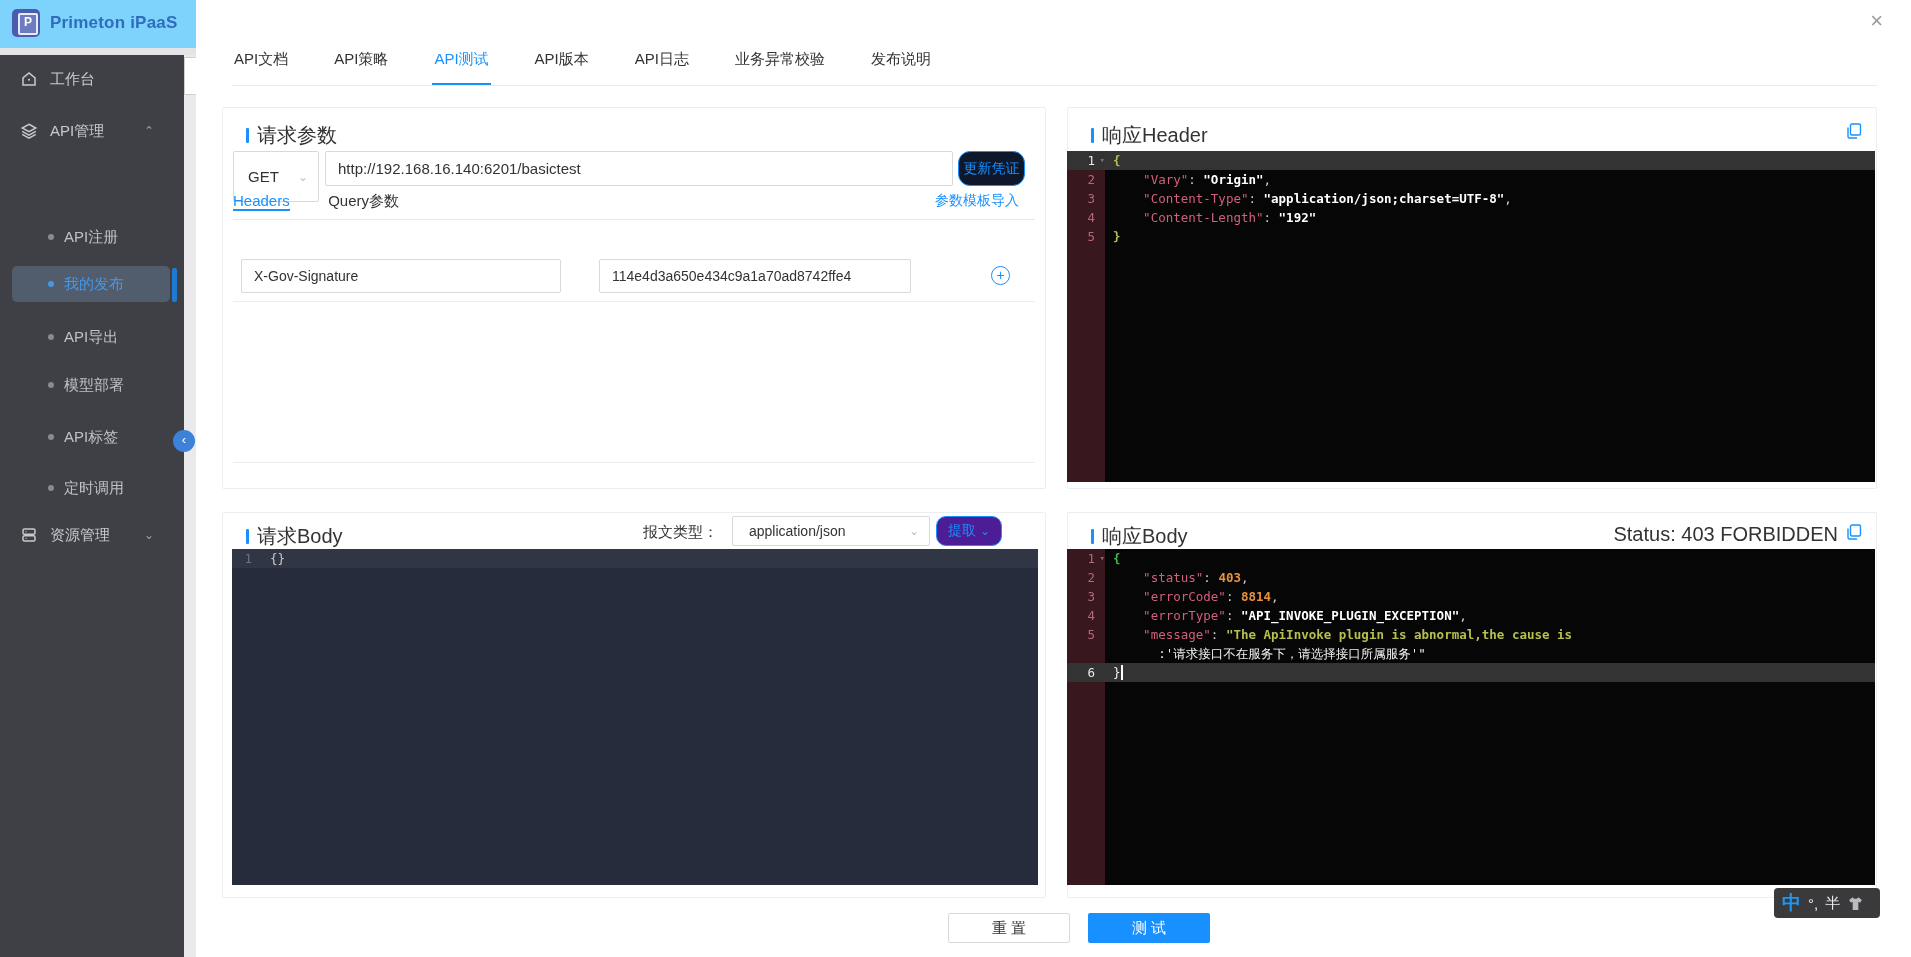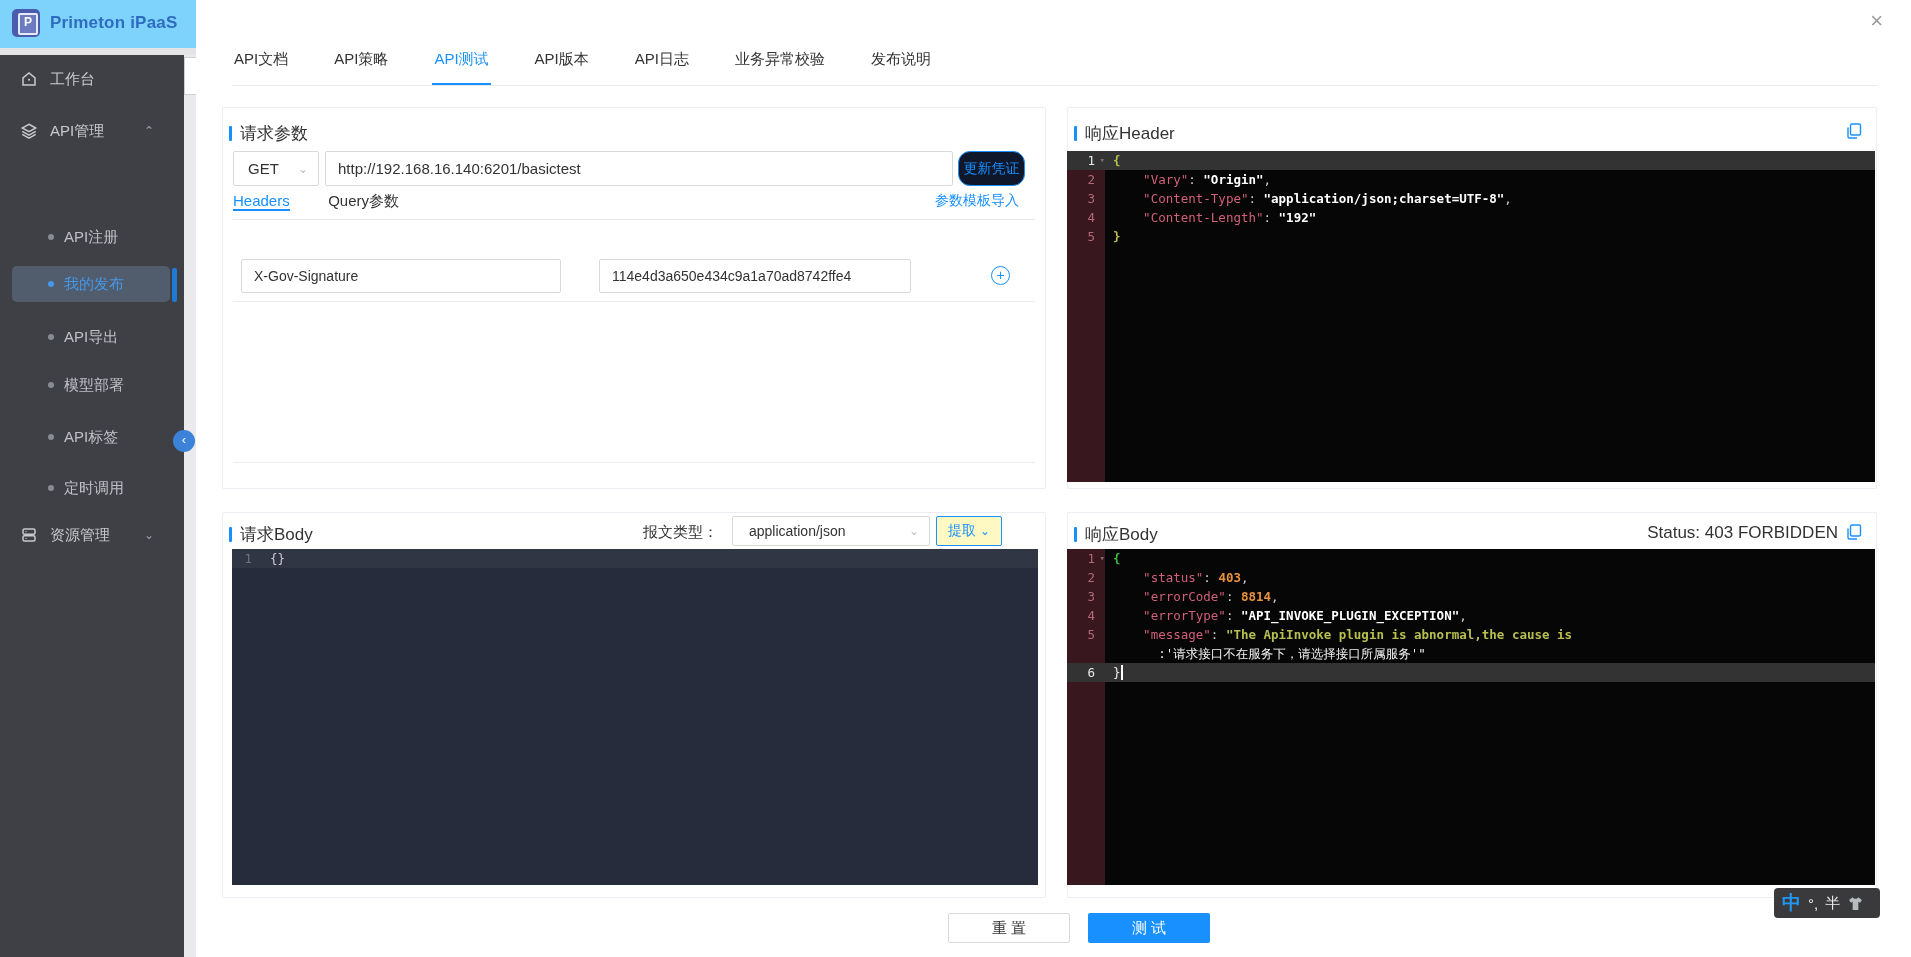--- a/index.html
+++ b/index.html
@@ -43,25 +43,25 @@
       border-bottom:1px solid #e8eaed; }
   .tab { font-size:15px; color:#333; padding:14px 2px; cursor:pointer; white-space:nowrap; }
   .tab.active { color:#1890ff; border-bottom:2px solid #1890ff; }
 
   .panel { position:absolute; border:1px solid #ebeef2; border-radius:2px; background:#fff; }
   .p-tl { left:26px; top:107px; width:824px; height:382px; }
   .p-tr { left:871px; top:107px; width:810px; height:382px; }
   .p-bl { left:26px; top:512px; width:824px; height:386px; }
   .p-br { left:871px; top:512px; width:810px; height:386px; }
 
-  .sec-title { position:absolute; display:flex; align-items:center; gap:8px; font-size:17px; color:#333; }
+  .sec-title { position:absolute; display:flex; align-items:center; gap:8px; font-size:20px; color:#333;margin-left:17px; }
   .blue-bar { width:3px; height:15px; background:#1890ff; border-radius:1px; }
 
   
-  .method-select { position:absolute; left:10px; top:43px; width:86px; height:35px; border:1px solid #d9d9d9;
+  .method-select { position:absolute; left:10px; top:43px; width:86px; height:51px; border:1px solid #d9d9d9;
       border-radius:2px; display:flex; align-items:center; justify-content:space-between; padding:0 10px 0 14px;
       font-size:15px; color:#333; cursor:pointer; background:#fff; }
   .chev { color:#bfbfbf; font-size:12px; }
   .url-input { position:absolute; left:102px; top:43px; width:628px; height:35px; border:1px solid #d9d9d9;
       border-radius:2px; padding:0 12px; font-size:15px; color:#333;
       font-family:"Liberation Sans","DejaVu Sans",sans-serif; }
   .refresh-btn { position:absolute; left:735px; top:43px; width:67px; height:35px; border:1px solid #1890ff;
       border-radius:12px; background:#0f172a; color:#1890ff; font-size:14px; cursor:pointer; }
 
   .subtabs { position:absolute; left:10px; top:84px; width:802px; height:28px; border-bottom:1px solid #e8e8e8; }
@@ -85,21 +85,21 @@
 
   
   .copy-icon { position:absolute; cursor:pointer; }
 
   
   .type-label { position:absolute; left:420px; top:10px; font-size:15px; color:#333; }
   .type-select { position:absolute; left:509px; top:3px; width:198px; height:30px; border:1px solid #d9d9d9;
       border-radius:2px; background:#fff; display:flex; align-items:center; justify-content:space-between;
       padding:0 10px 0 16px; font-size:14px; color:#333; cursor:pointer; }
   .extract-btn { position:absolute; left:713px; top:3px; width:66px; height:30px; border:1px solid #1890ff;
-      border-radius:2px; background:#fef9c3; color:#1890ff; font-size:14px; cursor:pointer; }
+      border-radius:10px; background:#4c1d95; color:#1890ff; font-size:14px; cursor:pointer; }
   .extract-btn .chev { color:#1890ff; margin-left:4px; }
 
   
   .editor { position:absolute; overflow:hidden; font-family:"DejaVu Sans Mono","Liberation Mono",monospace;
       font-size:12.5px; line-height:19px; cursor:text; }
   .ed-dark { background:#060606; }
   .ed-dark::before { content:""; position:absolute; left:0; top:0; bottom:0; width:38px; background:#38171f; }
   .ed-slate { background:#262c3c; }
   .cl-row { position:relative; display:flex; white-space:pre; }
   .cl-row.active { background:#333333; }

